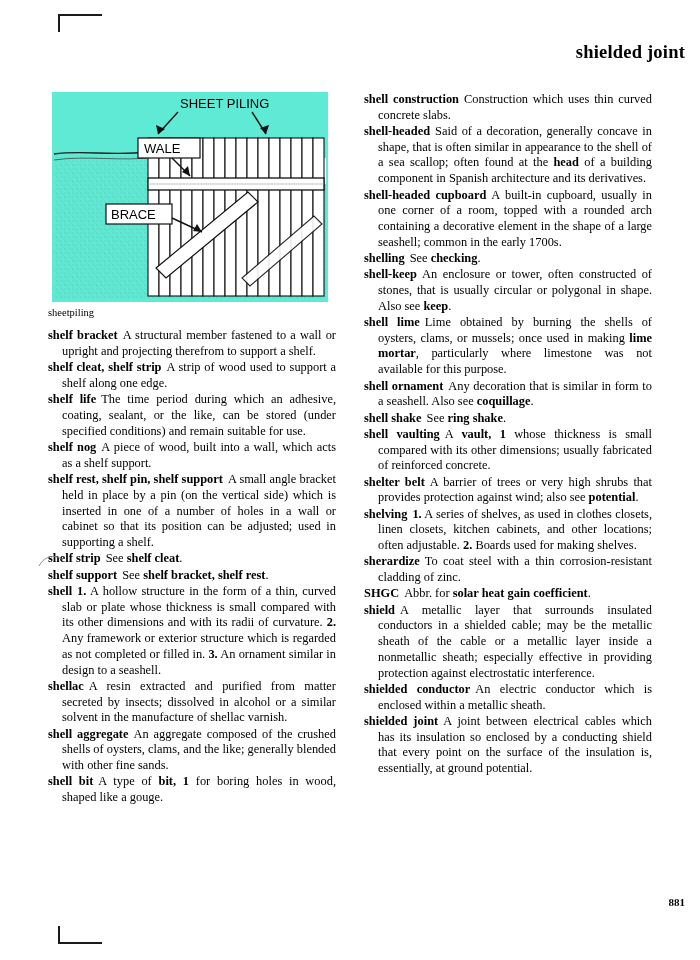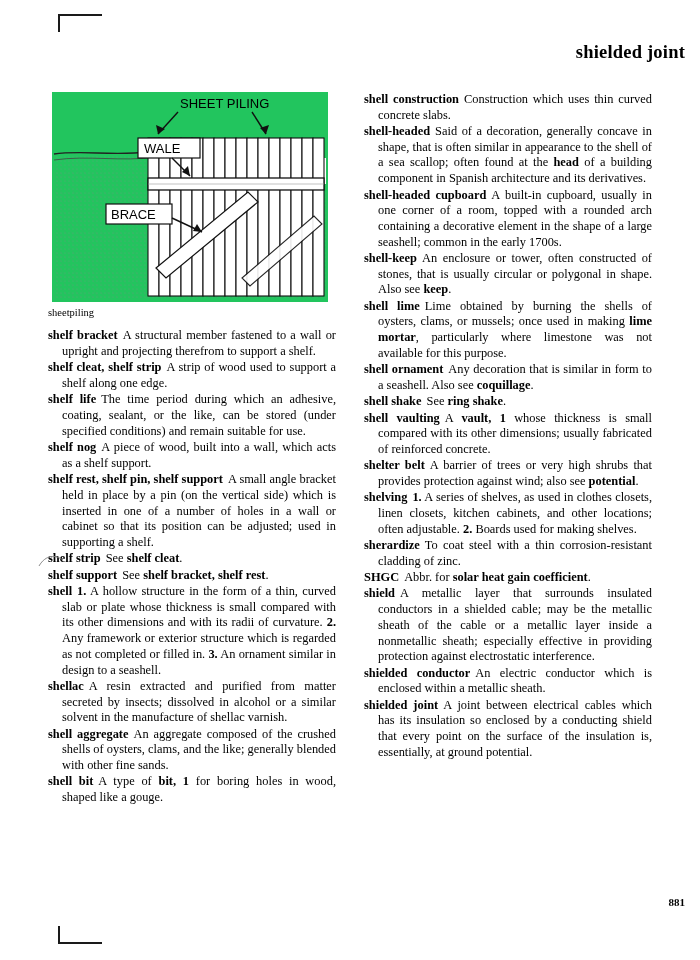--- a/index.html
+++ b/index.html
@@ -85,21 +85,21 @@
   }
   .b { font-weight: bold; }
   .gap { display: inline-block; width: 5px; }
 
   
   .figure {
     position: relative;
     width: 276px;
     height: 210px;
     margin: 0 0 4px 4px;
-    background: #22c55e;
+    background: #5eead4;
     text-decoration: underline;
   }
   .figure svg { display: block; }
   .figcaption {
     text-align: left;
     font-size: 10.5px;
     margin: 1px 0 9px 0;
   }
 
   .folio {
@@ -244,20 +244,21 @@
     </div>
 
     <div class="col col-right">
 
       <p class="entry"><span class="hw">shell construction</span><span class="gap"></span>Construction which uses thin curved concrete slabs.</p>
 
       <p class="entry"><span class="hw">shell-headed</span><span class="gap"></span>Said of a decoration, generally concave in shape, that is often similar in appearance to the shell of a sea scallop; often found at the <span class="b">head</span> of a building component in Spanish architecture and its derivatives.</p>
 
       <p class="entry"><span class="hw">shell-headed cupboard</span><span class="gap"></span>A built-in cupboard, usually in one corner of a room, topped with a rounded arch containing a decorative element in the shape of a large seashell; common in the early 1700s.</p>
 
+      <p class="entry"><span class="hw">shelling</span><span class="gap"></span>See <span class="b">checking</span>.</p>
 
       <p class="entry"><span class="hw">shell-keep</span><span class="gap"></span>An enclosure or tower, often constructed of stones, that is usually circular or polygonal in shape. Also see <span class="b">keep</span>.</p>
 
       <p class="entry"><span class="hw">shell lime</span><span class="gap"></span>Lime obtained by burning the shells of oysters, clams, or mussels; once used in making <span class="b">lime mortar</span>, particularly where limestone was not available for this purpose.</p>
 
       <p class="entry"><span class="hw">shell ornament</span><span class="gap"></span>Any decoration that is similar in form to a seashell. Also see <span class="b">coquillage</span>.</p>
 
       <p class="entry"><span class="hw">shell shake</span><span class="gap"></span>See <span class="b">ring shake</span>.</p>
 
       <p class="entry"><span class="hw">shell vaulting</span><span class="gap"></span>A <span class="b">vault, 1</span> whose thickness is small compared with its other dimensions; usually fabricated of reinforced concrete.</p>

